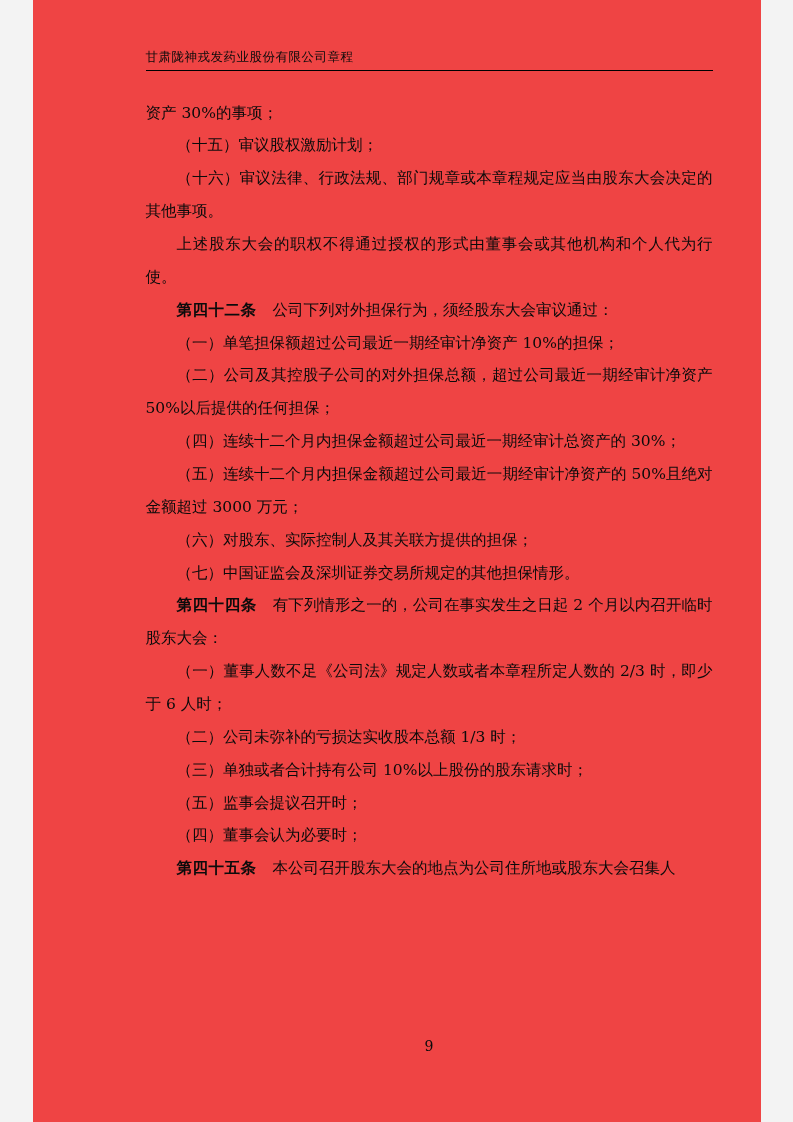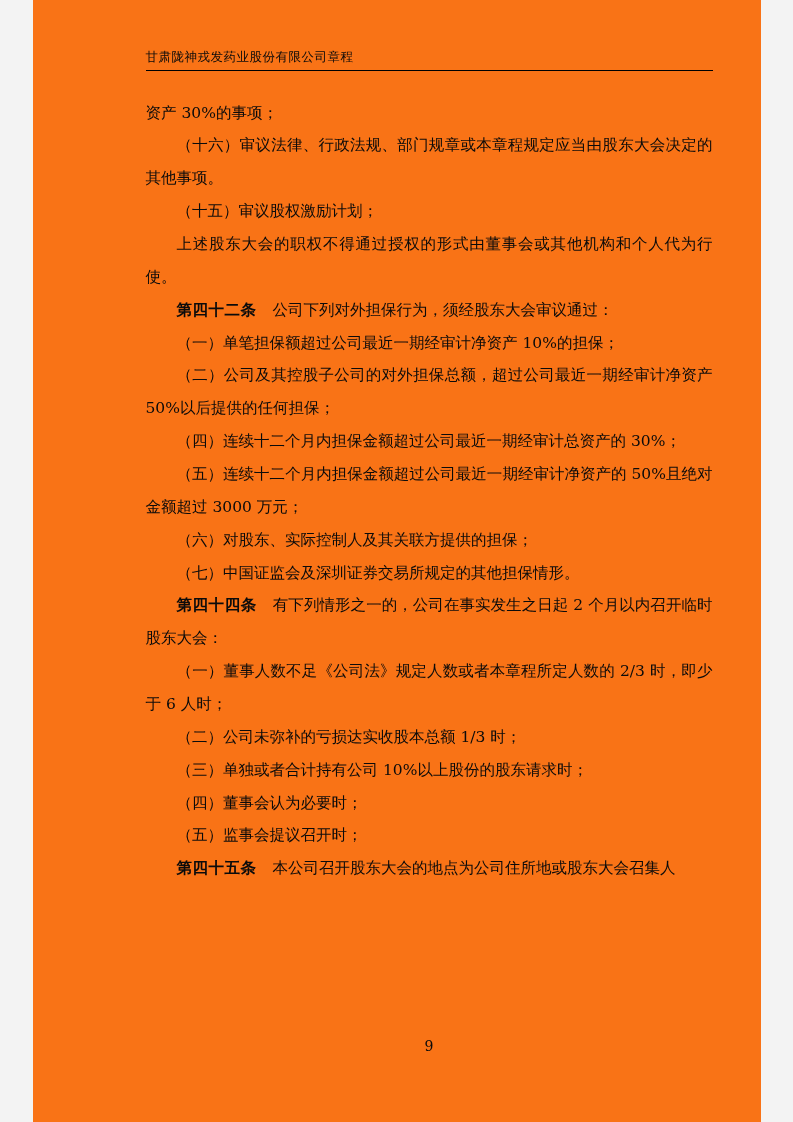--- a/index.html
+++ b/index.html
@@ -3,21 +3,21 @@
 <meta charset="utf-8">
 <style>
   html, body {
     margin: 0;
     padding: 0;
     background: #f3f3f3;
   }
   .page {
     width: 728px;
     height: 1122px;
-    background: #f97316;
+    background: #ef4444;
     position: relative;
     margin: 0 auto;
     box-sizing: border-box;
     font-family: "DejaVu Serif", "Liberation Serif", serif;
     color: #0b0b0b;
     overflow: hidden;
   }
   .content {
     position: absolute;
     left: 113px;
@@ -77,25 +77,25 @@
     <div class="header">甘肃陇神戎发药业股份有限公司章程</div>
 
     <div class="body-text">
 
       <p class="noindent">
         <span>资产 30%的事项；</span>
       </p>
 
 
       <p class="indent">
-        <span>（十六）审议法律、行政法规、部门规章或本章程规定应当由股东大会决定的其他事项。</span>
+        <span>（十五）审议股权激励计划；</span>
       </p>
 
       <p class="indent">
-        <span>（十五）审议股权激励计划；</span>
+        <span>（十六）审议法律、行政法规、部门规章或本章程规定应当由股东大会决定的其他事项。</span>
       </p>
 
       <p class="indent">
         <span>上述股东大会的职权不得通过授权的形式由董事会或其他机构和个人代为行使。</span>
       </p>
 
       <p class="indent">
         <span class="art">第四十二条</span><span class="gap"></span><span>公司下列对外担保行为，须经股东大会审议通过：</span>
       </p>
 
@@ -135,25 +135,25 @@
 
       <p class="indent">
         <span>（二）公司未弥补的亏损达实收股本总额 1/3 时；</span>
       </p>
 
       <p class="indent">
         <span>（三）单独或者合计持有公司 10%以上股份的股东请求时；</span>
       </p>
 
       <p class="indent">
-        <span>（四）董事会认为必要时；</span>
+        <span>（五）监事会提议召开时；</span>
       </p>
 
       <p class="indent">
-        <span>（五）监事会提议召开时；</span>
+        <span>（四）董事会认为必要时；</span>
       </p>
 
 
       <p class="indent">
         <span class="art">第四十五条</span><span class="gap"></span><span>本公司召开股东大会的地点为公司住所地或股东大会召集人</span>
       </p>
 
     </div>
   </div>
 

